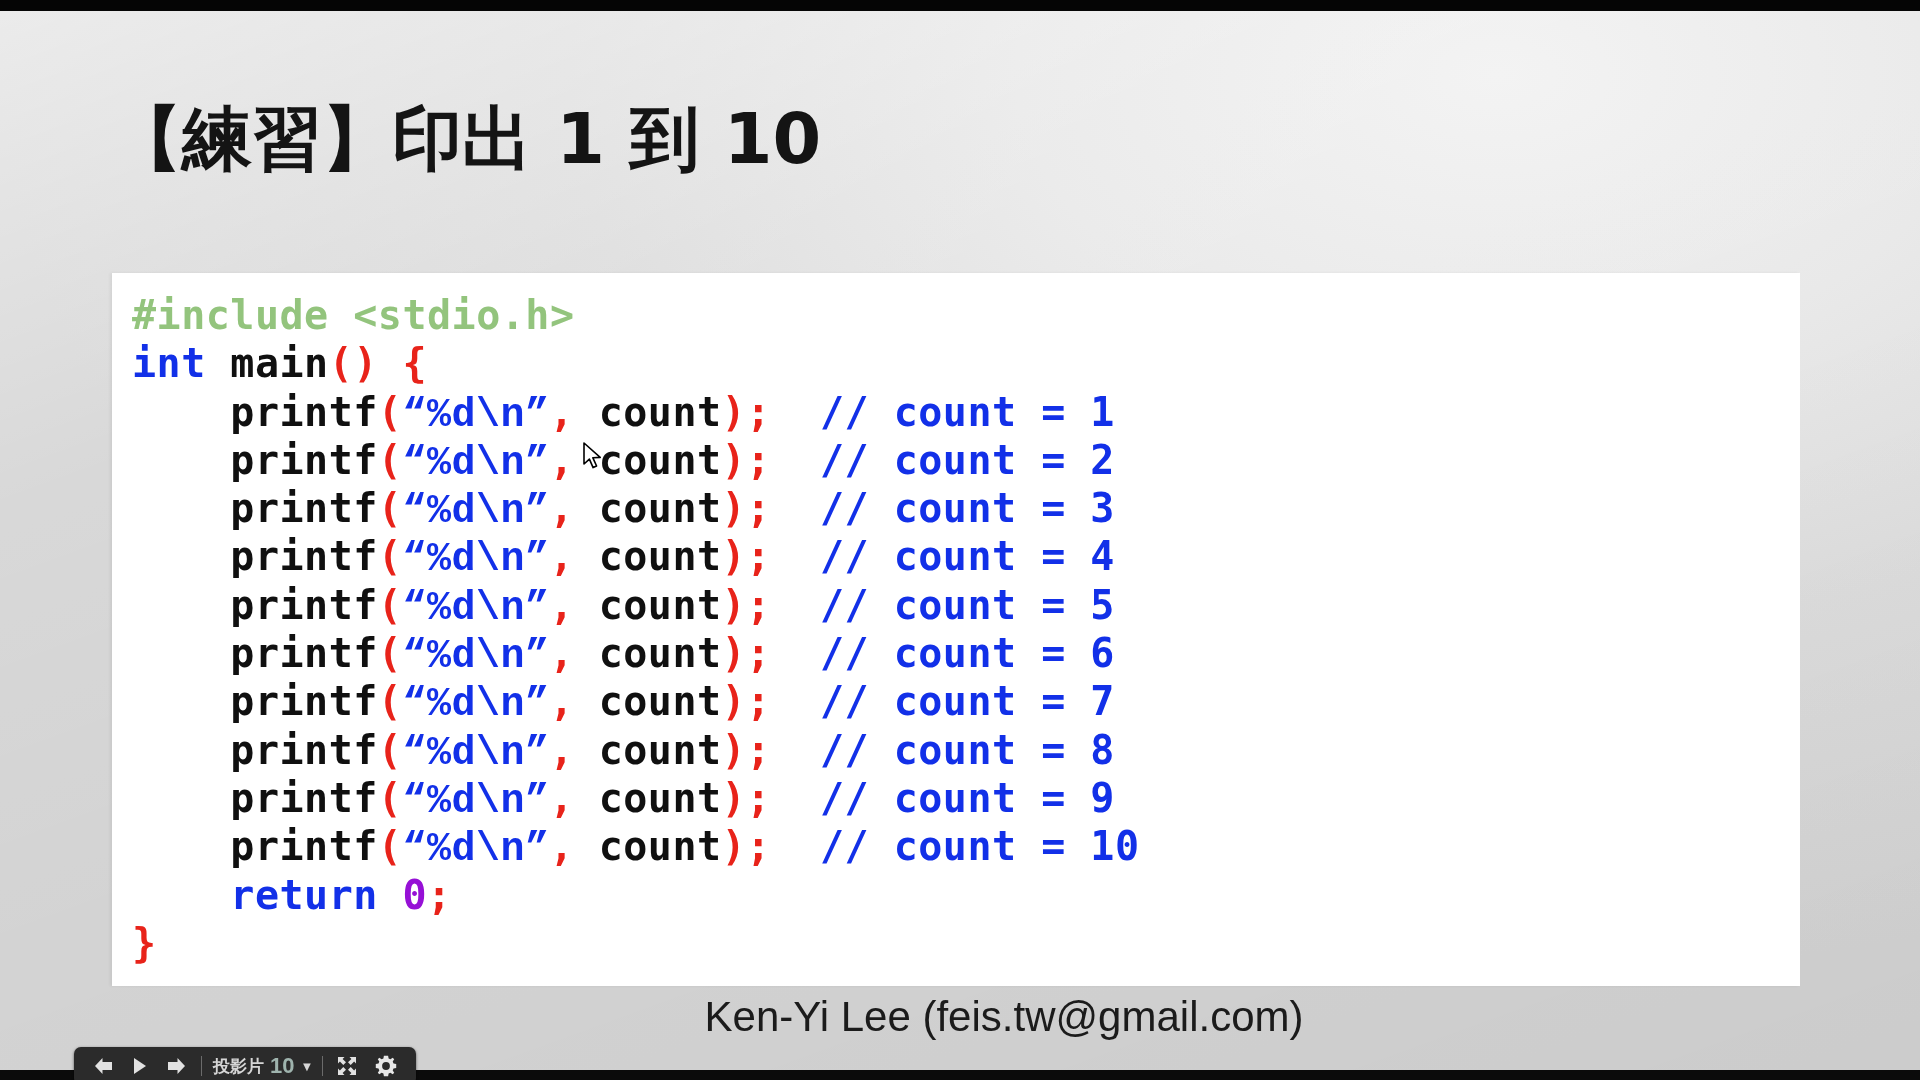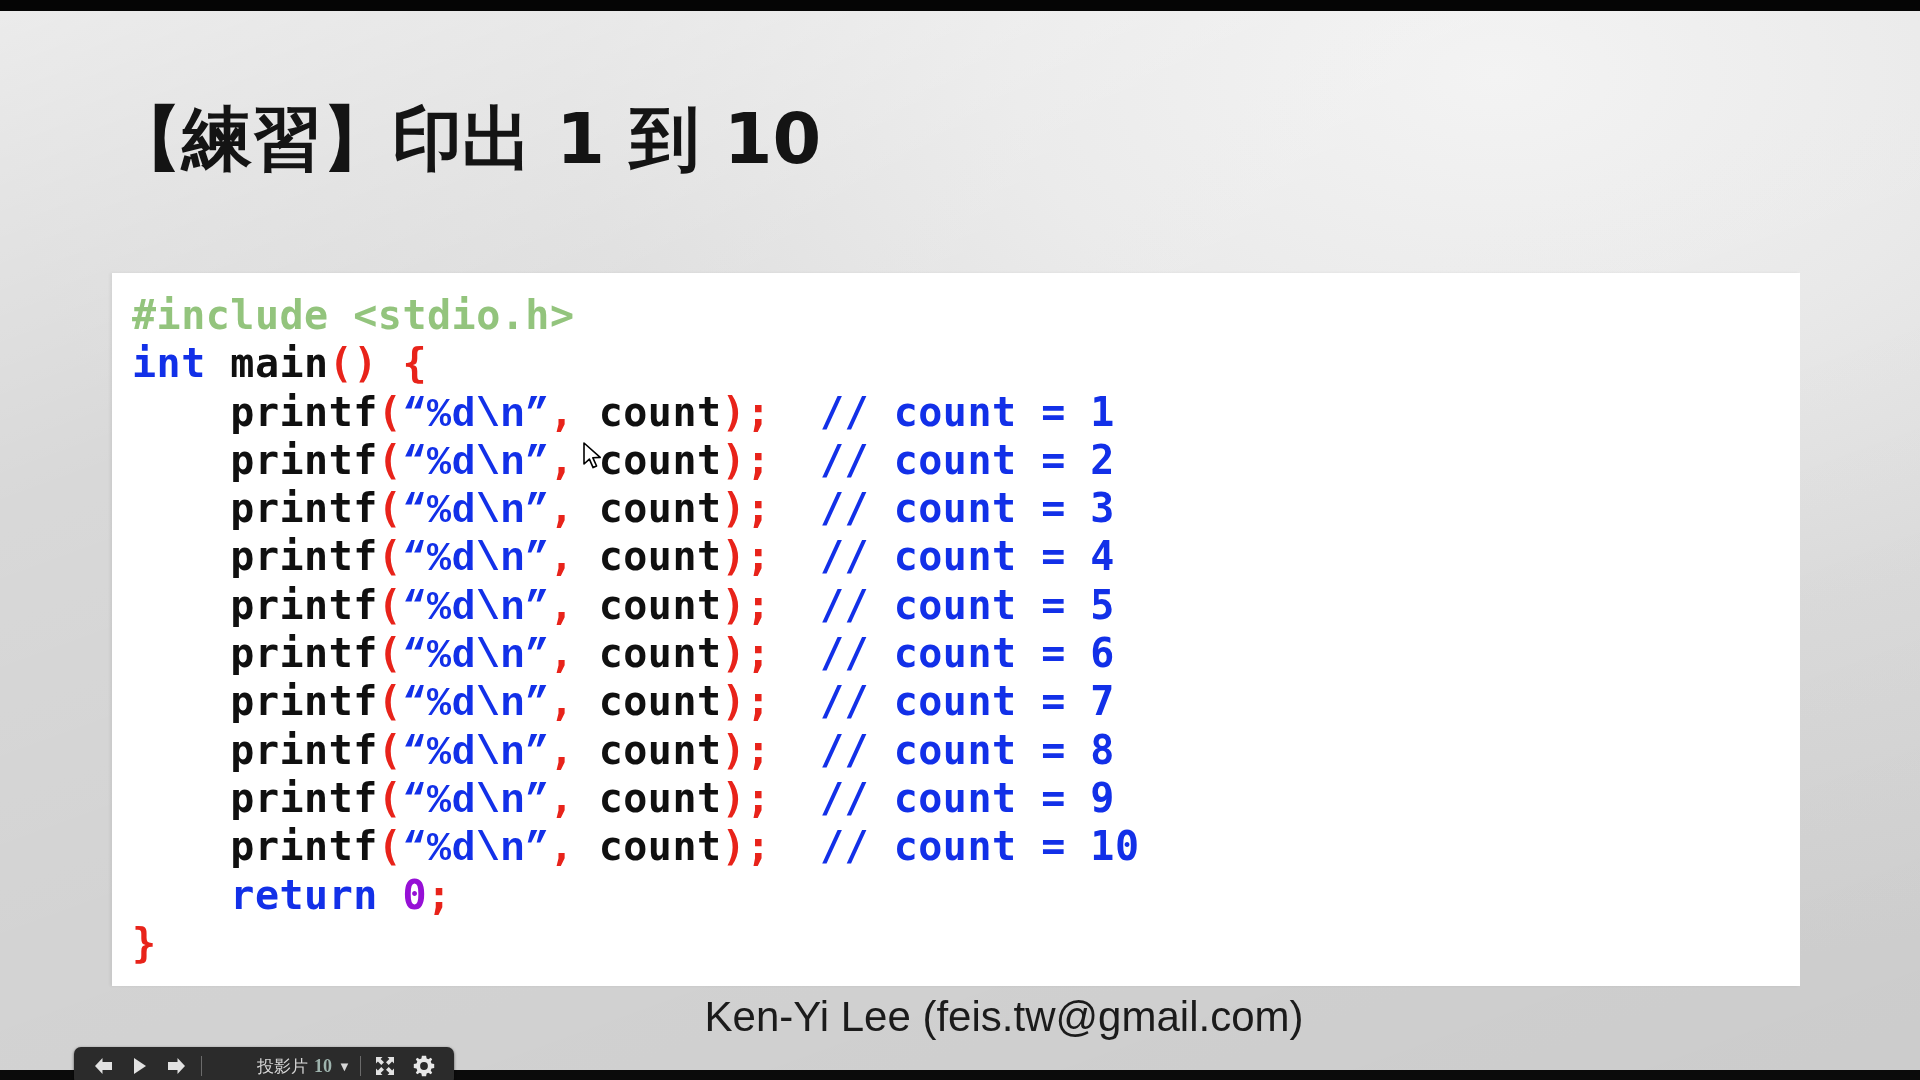--- a/index.html
+++ b/index.html
@@ -147,29 +147,28 @@
   }
   .tb-sep {
     width: 1px;
     height: 20px;
     background: #6b6b6b;
     margin: 0 5px;
   }
   .tb-label {
     font-family: "DejaVu Sans", "Liberation Sans", sans-serif;
     font-size: 17px;
-    font-weight: 400;
+    font-weight: 700;
     color: #d6d6d6;
     padding: 0 2px;
     white-space: nowrap;
-    margin-left: 44px;
   }
   .tb-num {
-    font-family: Liberation Serif, serif;
-    font-size: 18px;
+    font-family: Liberation Sans, sans-serif;
+    font-size: 22px;
     font-weight: 700;
     color: #9fb4ae;
     padding-left: 4px;
   }
   .tb-caret {
     font-size: 13px;
     color: #d6d6d6;
     padding-left: 6px;
   }
   .tb-glyph { display:block; }

